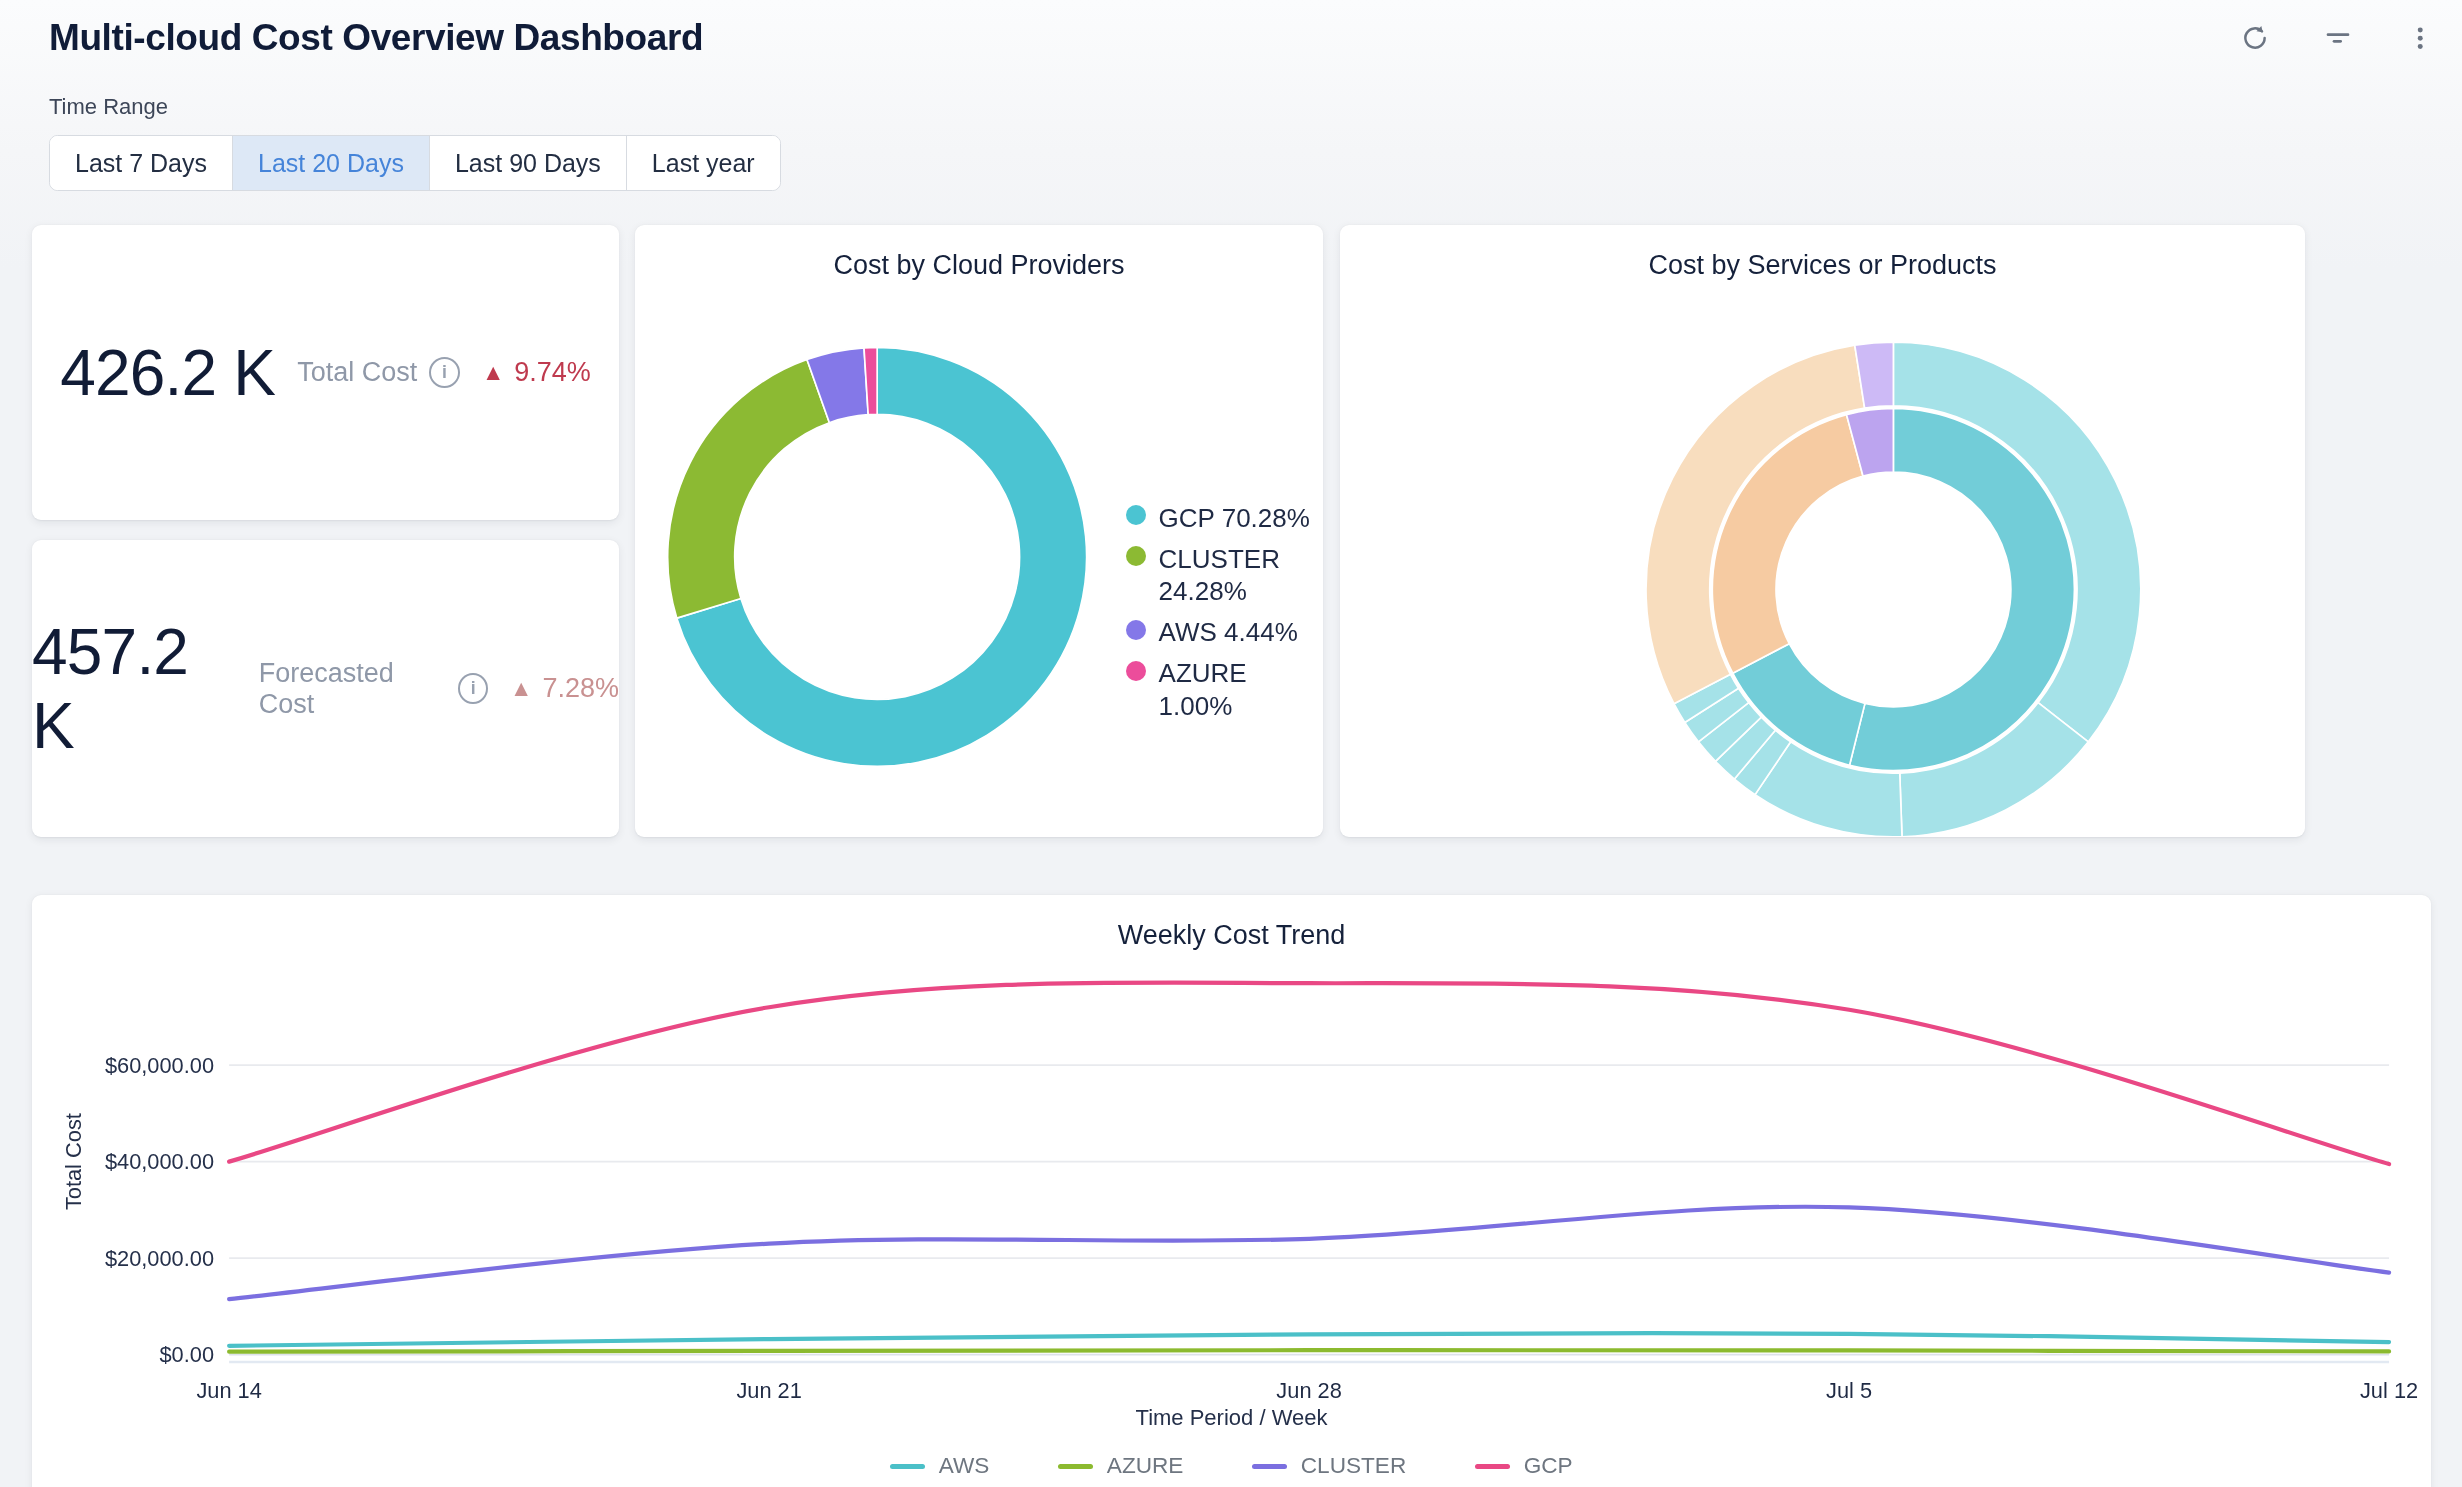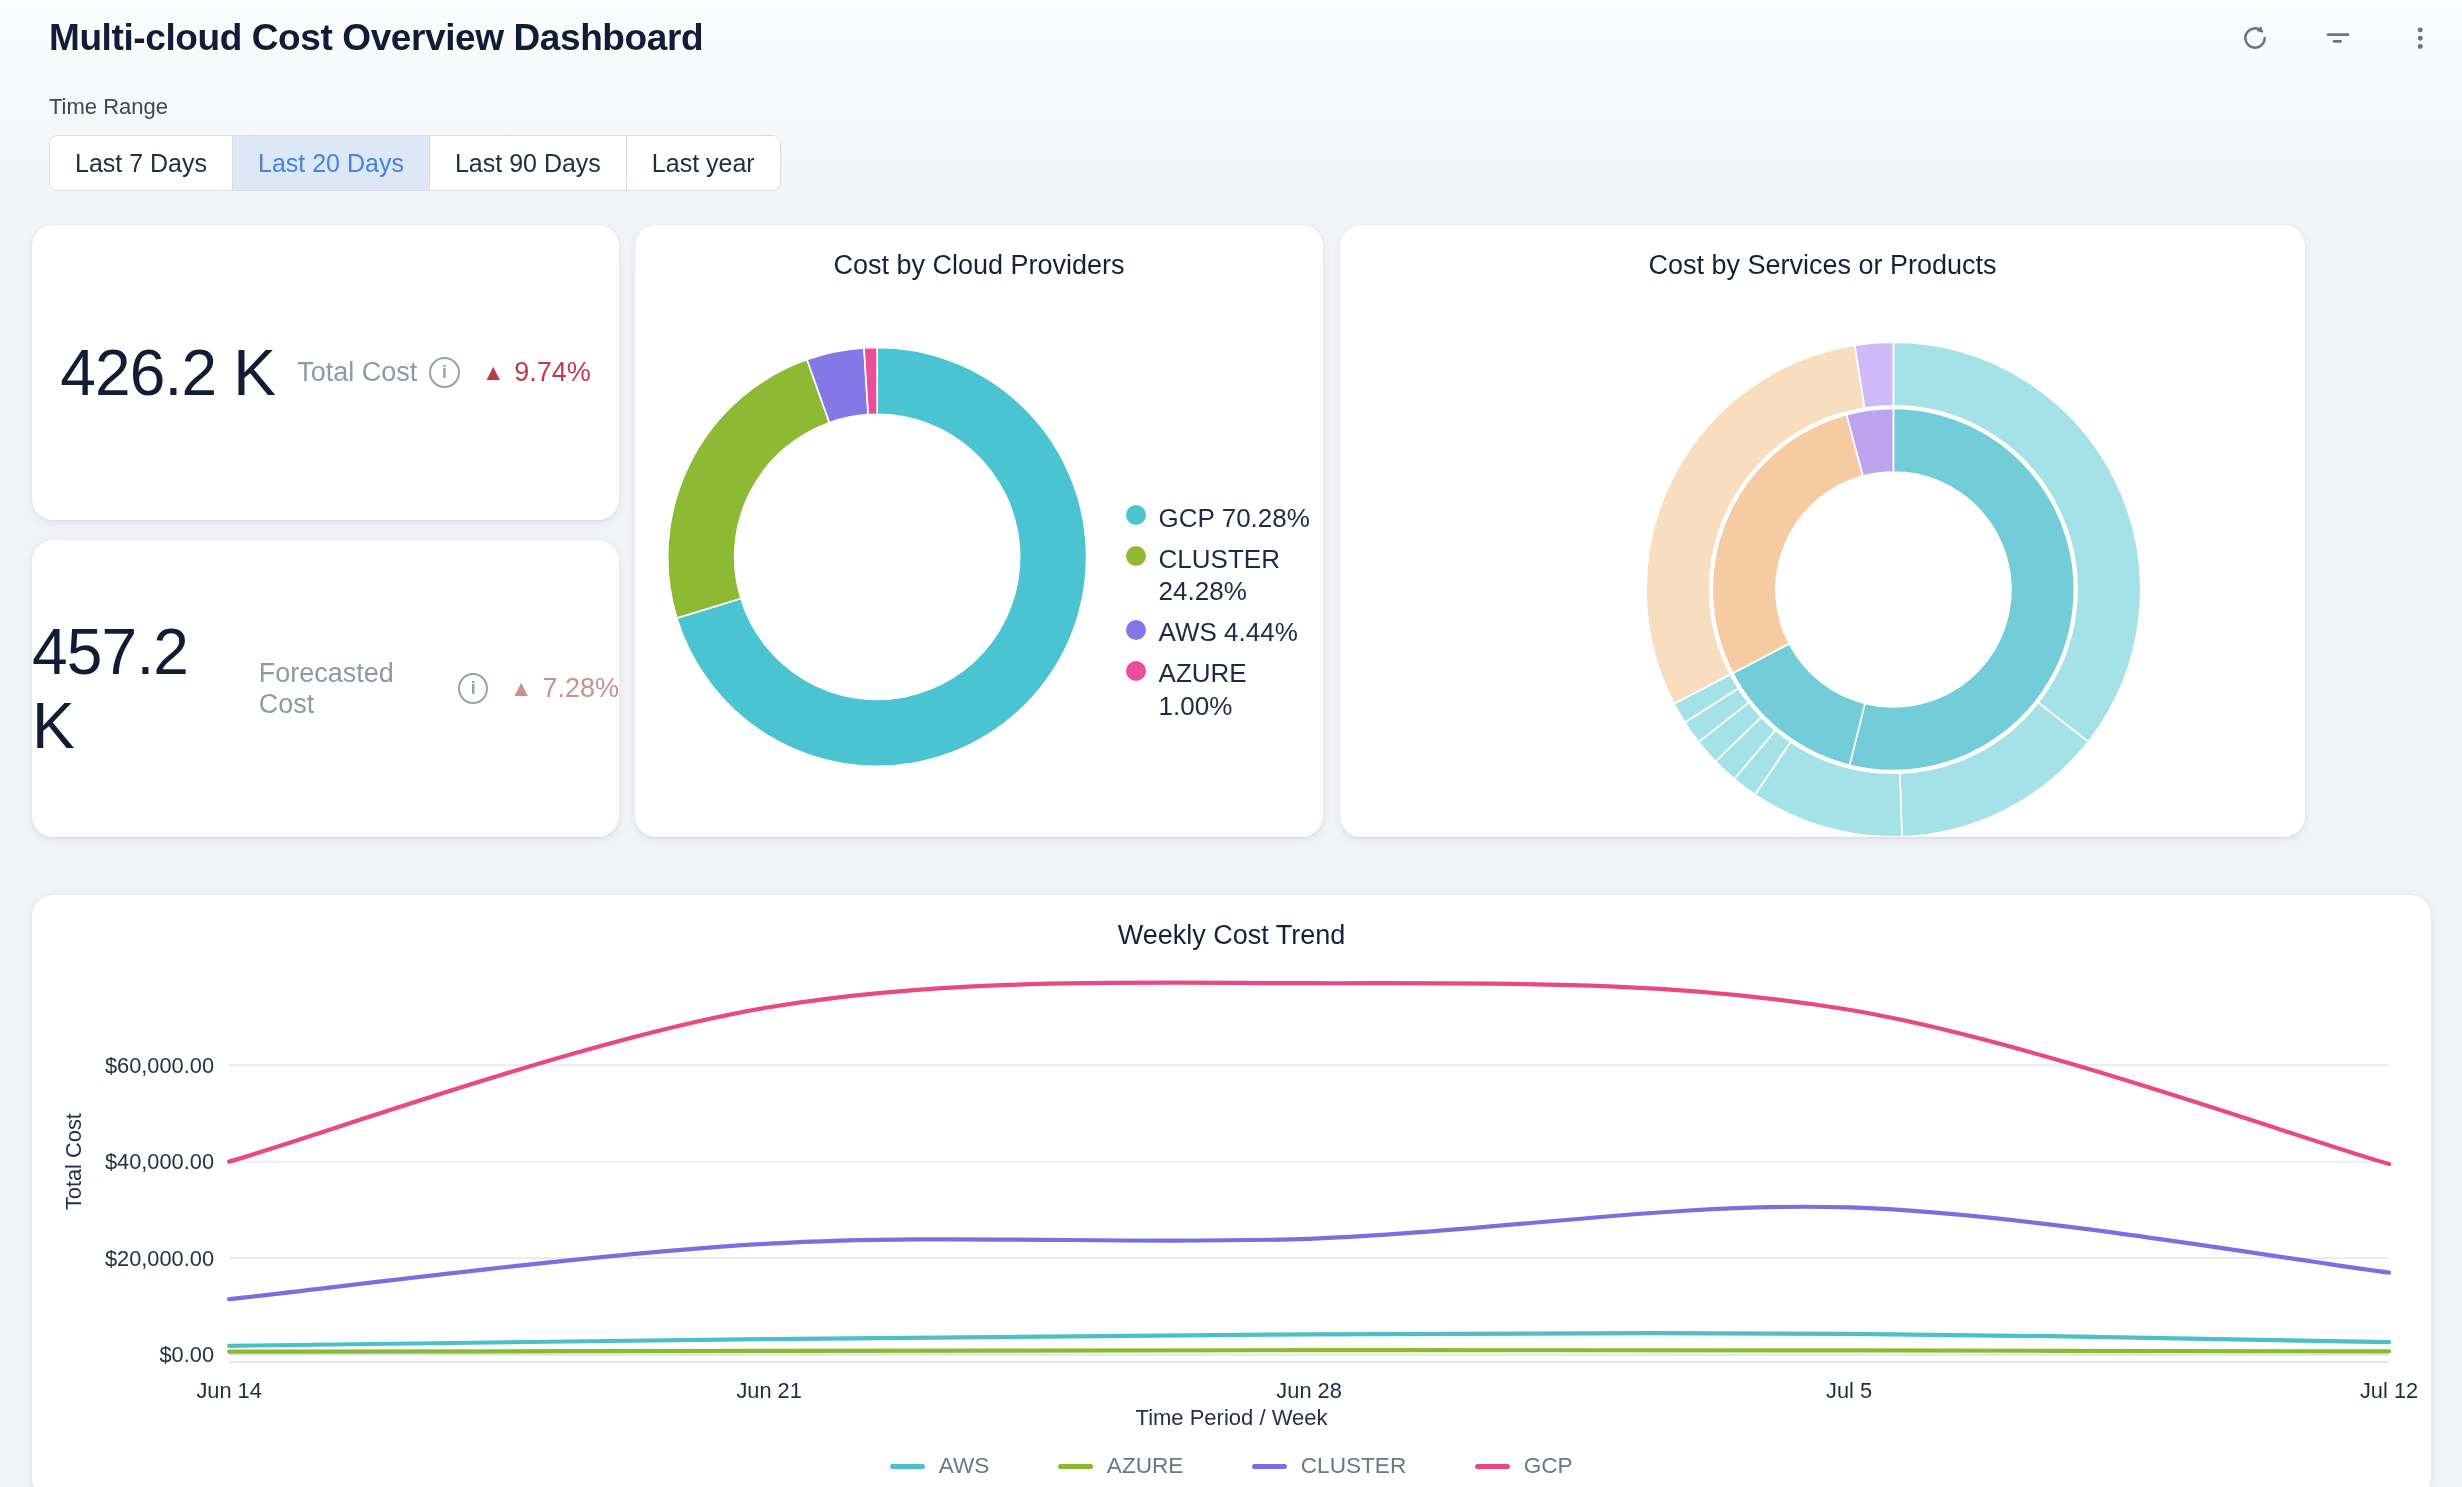--- a/index.html
+++ b/index.html
@@ -13,21 +13,21 @@
   
   .timerange{margin:35px 0 0 32px;}
   .tr-label{font-size:22px;color:#3d4658;margin-bottom:15px;}
   .btn-group{display:inline-flex;background:#fff;border:1.7px solid #d7dbe1;border-radius:8.4px;overflow:hidden;}
   .tr-btn{font-family:inherit;font-size:25px;color:#232e42;background:#fff;border:none;
           border-right:1.7px solid #d7dbe1;height:54px;padding:0 25px;cursor:pointer;white-space:nowrap;}
   .tr-btn:last-child{border-right:none;}
   .tr-btn.selected{background:#dde8f6;color:#4584d9;}
   
   .board{position:absolute;left:32px;top:225px;width:2399px;height:1236px;}
-  .card{position:absolute;background:#fff;border-radius:21px;
+  .card{position:absolute;background:#fff;border-radius:9px;
         box-shadow:0 0.8px 1.7px rgba(16,24,40,.05),0 2.5px 8.4px rgba(16,24,40,.07);}
   #kpi-card-1{left:0;top:0;width:587px;height:295px;}
   #kpi-card-2{left:0;top:315px;width:587px;height:297px;}
   #card-providers{left:603px;top:0;width:688px;height:612px;}
   #card-services{left:1308px;top:0;width:965px;height:612px;}
   #card-weekly{left:0;top:670px;width:2399px;height:604px;}
   .kpi{display:flex;flex-direction:row;align-items:center;justify-content:center;gap:22px;}
   .kpi-value{font-size:64px;font-weight:500;color:#111c36;letter-spacing:-0.8px;}
   .kpi-label{font-size:27px;color:#8f98a8;display:flex;align-items:center;gap:11.7px;}
   .info-icon{width:27px;height:27px;border:2.1px solid #98a1b0;border-radius:50%;color:#98a1b0;

